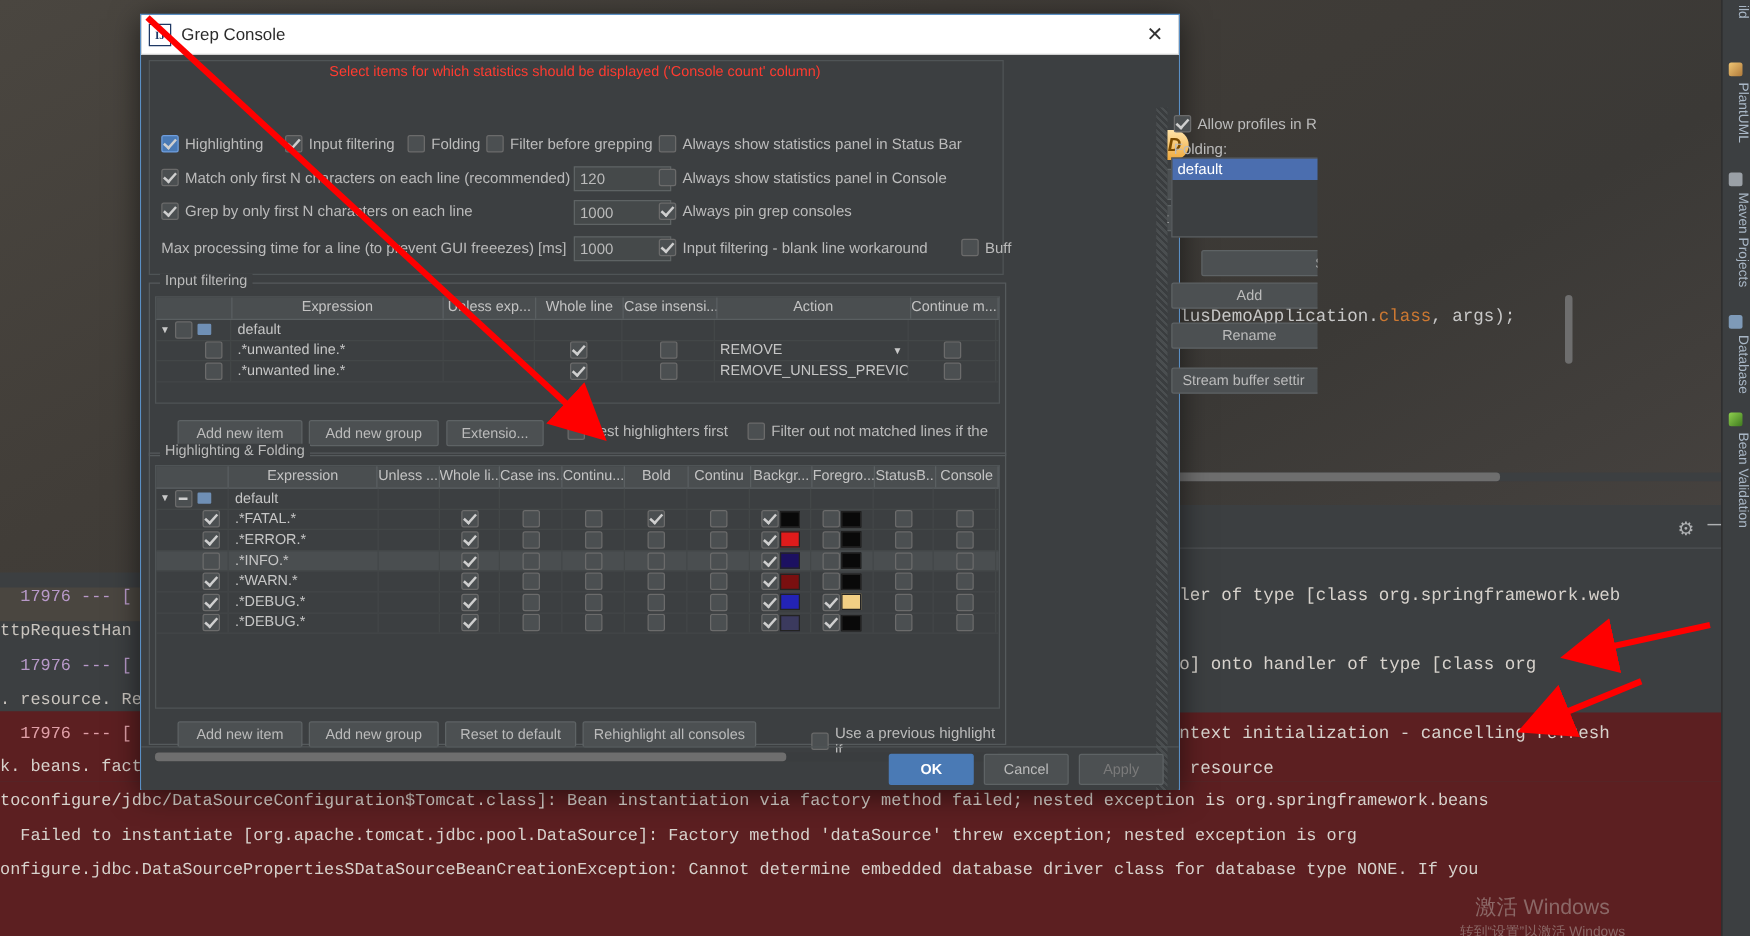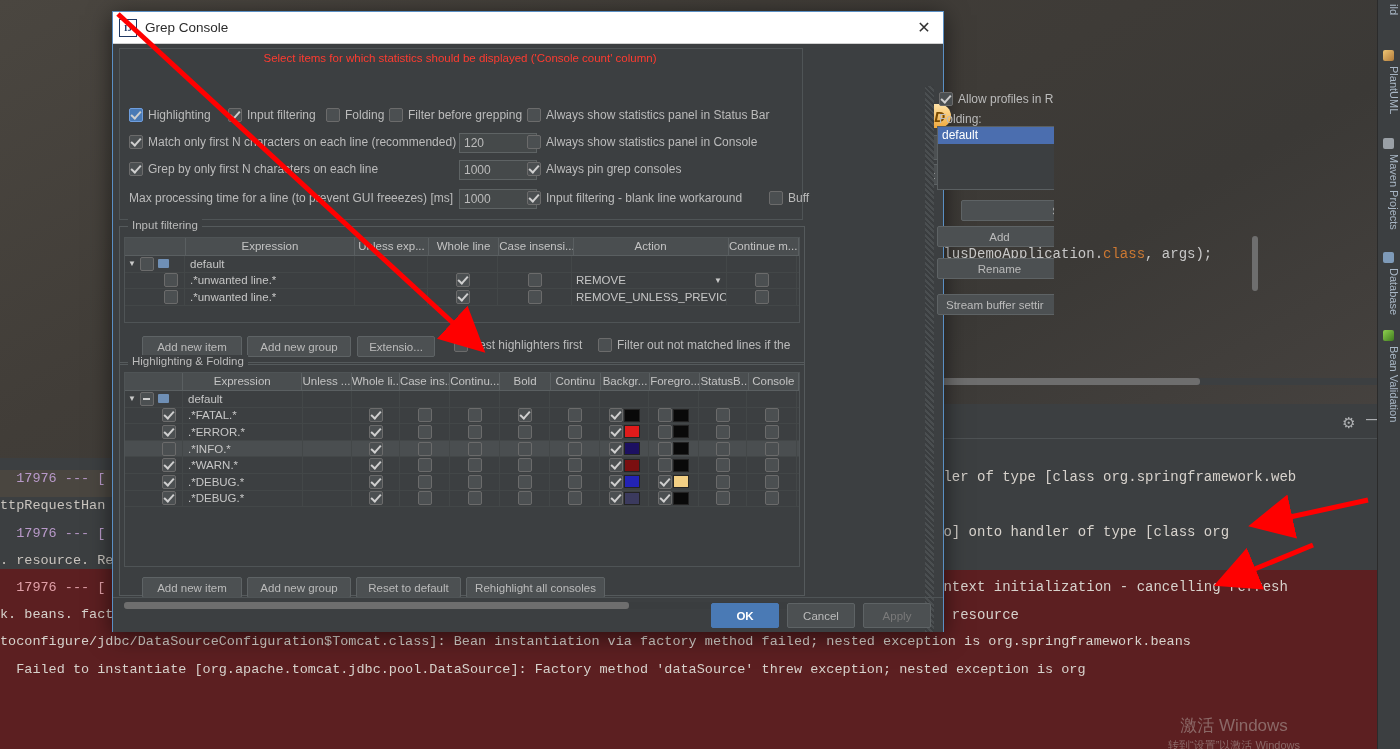--- a/index.html
+++ b/index.html
@@ -160,20 +160,21 @@
   <div class="cgray" style="left:0;top:471px;color:#b899c9;">  17976 --- [</div>
   <div class="cgray" style="left:0;top:498px;color:#c9c4be;">ttpRequestHan</div>
   <div class="cgray" style="left:0;top:526px;color:#b899c9;">  17976 --- [</div>
   <div class="cgray" style="left:0;top:553px;color:#c9c4be;">. resource. Re</div>
   <div style="position:absolute;left:0;top:569px;width:250px;height:56px;background:#5c1f21;"></div>
   <div class="cgray" style="left:0;top:580px;color:#e0a0a8;">  17976 --- [</div>
   <div class="cgray" style="left:0;top:607px;color:#d7d2cc;">k. beans. facto</div>
 
   <div class="cline" style="left:0;top:634px;">toconfigure/jdbc/DataSourceConfiguration$Tomcat.class]: Bean instantiation via factory method failed; nested exception is org.springframework.beans</div>
   <div class="cline" style="left:0;top:662px;">  Failed to instantiate [org.apache.tomcat.jdbc.pool.DataSource]: Factory method 'dataSource' threw exception; nested exception is org</div>
+  <div class="cline" style="left:0;top:689px;">onfigure.jdbc.DataSourcePropertiesSDataSourceBeanCreationException: Cannot determine embedded database driver class for database type NONE. If you</div>
 
   <div id="right-bar">
     <div class="vitem" style="top:2px;">ild</div>
     <div class="vicon" style="top:50px;background:linear-gradient(135deg,#f0c674,#b07a3a);"></div>
     <div class="vitem" style="top:64px;">PlantUML</div>
     <div class="vicon" style="top:138px;background:#9aa0a6;"></div>
     <div class="vitem" style="top:152px;">Maven Projects</div>
     <div class="vicon" style="top:252px;background:#7e9ab8;"></div>
     <div class="vitem" style="top:266px;">Database</div>
     <div class="vicon" style="top:330px;background:linear-gradient(135deg,#8fd14f,#3f7a1f);"></div>
@@ -594,20 +595,24 @@
                 <span class="box"></span>
               </div>
             </div>
           </div>
       </div>
 
       <button class="btn abs" style="left:27px;top:531px;width:100px;">Add new item</button>
       <button class="btn abs" style="left:132px;top:531px;width:104px;">Add new group</button>
       <button class="btn abs" style="left:241px;top:531px;width:105px;">Reset to default</button>
       <button class="btn abs" style="left:351px;top:531px;width:139px;">Rehighlight all consoles</button>
+      <div class="abs cb" style="left:534px;top:533px;">
+        <span class="box"></span>
+        <span>Use a previous highlight if ...</span>
+      </div>
 
       <div class="hscroll-inner" style="left:9px;top:556px;width:674px;">
           <i style="width:505px;"></i>
         </div>
     </div>
 
     <div id="splitter"></div>
 
     <div id="right-pane">
       <div class="donate">D</div>

